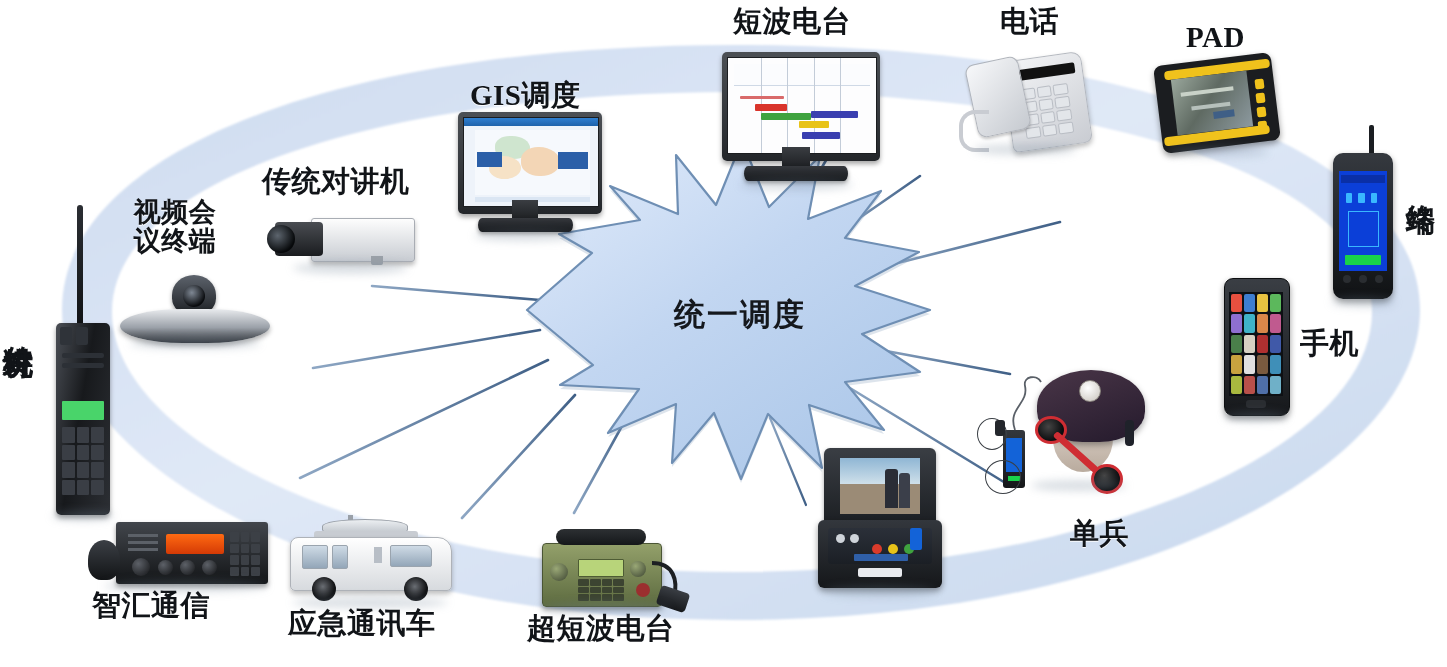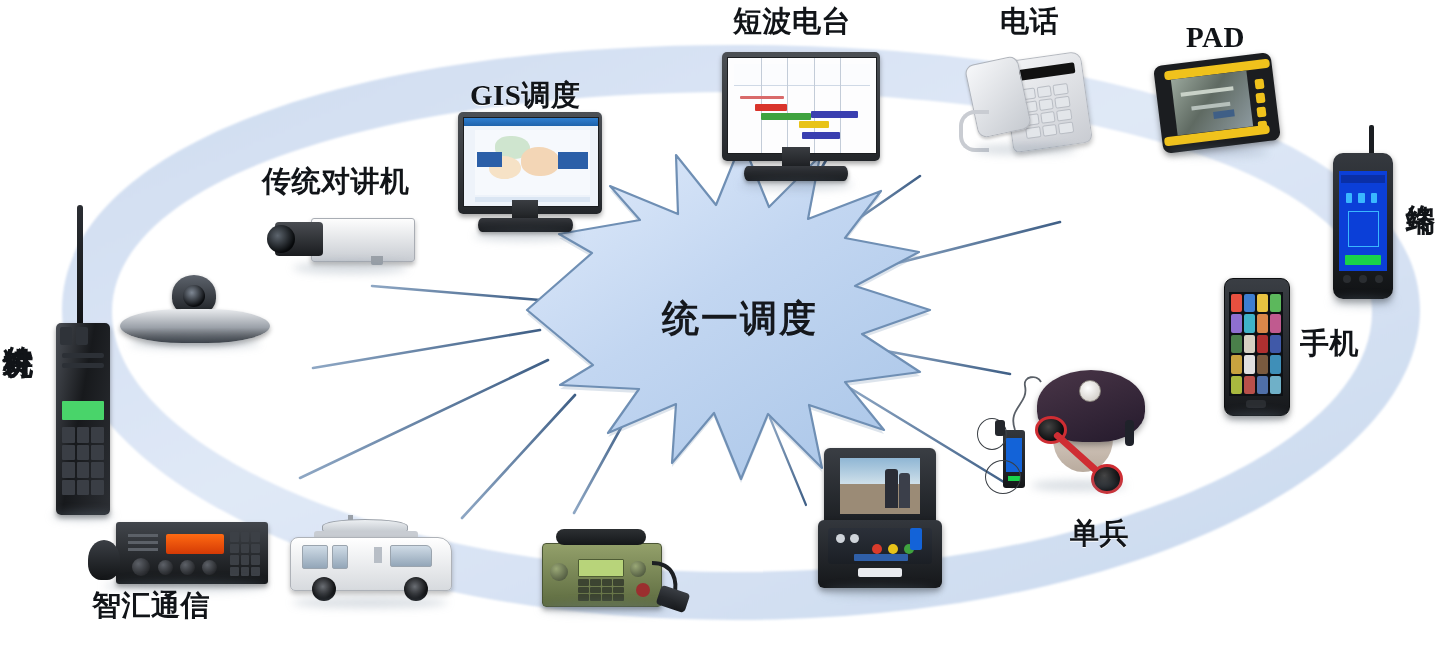--- a/index.html
+++ b/index.html
@@ -27,21 +27,21 @@
     text-orientation:upright;
     white-space:normal;
     line-height:1.0;
   }
   .lbl.two{white-space:normal;text-align:center;}
   .center-text{
     position:absolute;
     left:615px;top:295px;width:250px;
     text-align:center;
     color:#15181d;
-    font-size:37px;
+    font-size:31px;
     font-weight:700;
     line-height:1.28;
     font-family:"Liberation Serif","DejaVu Serif",serif;
     letter-spacing:2px;
     pointer-events:none;
   }
   
   .shadow{position:absolute;border-radius:50%;background:rgba(120,135,155,.28);filter:blur(4px);}
   
   .mon-frame{position:absolute;background:linear-gradient(#4c5055,#23262a);border-radius:5px;padding:5px 5px 9px 5px;box-shadow:0 3px 5px rgba(0,0,0,.35);}
@@ -228,20 +228,24 @@
     <div class="shadow" style="left:4px;top:306px;width:62px;height:10px;"></div>
   </div>
   <div class="lbl vert" style="left:3px;top:322px;font-size:30px;">传统对讲机</div>
 
   <div class="node" style="left:120px;top:275px;width:150px;height:80px;">
     <div class="vc-dome" style="left:52px;top:0;width:44px;height:40px;"></div>
     <div class="vc-eye" style="left:63px;top:10px;width:22px;height:22px;"></div>
     <div class="vc-plate" style="left:0;top:34px;width:150px;height:34px;"></div>
     <div class="shadow" style="left:10px;top:62px;width:130px;height:12px;"></div>
   </div>
+  <div class="lbl two" style="left:113px;top:198px;width:124px;font-size:27px;text-align:center;">
+    <span>视频会</span><br>
+    <span>议终端</span>
+  </div>
 
   <div class="node" style="left:263px;top:212px;width:155px;height:66px;">
     <div class="cam-body" style="left:48px;top:6px;width:102px;height:42px;"></div>
     <div class="cam-lens" style="left:12px;top:10px;width:48px;height:34px;border-radius:4px;"></div>
     <div class="cam-glass" style="left:4px;top:13px;width:28px;height:28px;"></div>
     <div style="position:absolute;left:108px;top:44px;width:12px;height:9px;background:#9ba1a8;border-radius:0 0 2px 2px;"></div>
     <div class="shadow" style="left:30px;top:50px;width:115px;height:12px;"></div>
   </div>
   <div class="lbl" style="left:262px;top:166px;font-size:29px;">传统对讲机</div>
 
@@ -438,34 +442,36 @@
     </div>
     <div style="position:absolute;left:20px;top:40px;width:18px;height:18px;background:radial-gradient(circle at 35% 32%,#9aa876,#3c4431);border-radius:50%;"></div>
     <div style="position:absolute;left:100px;top:38px;width:16px;height:16px;background:radial-gradient(circle at 35% 32%,#9aa876,#3c4431);border-radius:50%;"></div>
     <div style="position:absolute;left:106px;top:60px;width:14px;height:14px;background:#9b2f2f;border-radius:50%;"></div>
     <svg style="position:absolute;left:118px;top:34px;width:62px;height:58px;overflow:visible;">
       <path d="M4 6 C26 6 30 24 26 40" stroke="#1c1f23" stroke-width="4" fill="none"></path>
     </svg>
     <div style="position:absolute;left:128px;top:66px;width:30px;height:20px;background:linear-gradient(#3a3e44,#16181b);border-radius:4px;transform:rotate(18deg);"></div>
     <div class="shadow" style="left:10px;top:80px;width:130px;height:11px;"></div>
   </div>
+  <div class="lbl" style="left:527px;top:613px;font-size:29px;">超短波电台</div>
 
   <div class="node" style="left:278px;top:515px;width:185px;height:95px;">
     <div class="van-mast" style="left:70px;top:0;width:5px;height:22px;"></div>
     <div class="van-dish" style="left:44px;top:4px;width:84px;height:16px;"></div>
     <div style="position:absolute;left:36px;top:16px;width:104px;height:8px;background:#c8ccd2;border-radius:3px;"></div>
     <div class="van-body" style="left:12px;top:22px;width:160px;height:52px;"></div>
     <div class="van-win" style="left:24px;top:30px;width:24px;height:22px;"></div>
     <div class="van-win" style="left:54px;top:30px;width:14px;height:22px;"></div>
     <div class="van-win" style="left:112px;top:30px;width:40px;height:20px;border-radius:2px 6px 2px 2px;"></div>
     <div style="position:absolute;left:96px;top:32px;width:8px;height:16px;background:#b8bec6;"></div>
     <div class="van-wheel" style="left:34px;top:62px;width:24px;height:24px;"></div>
     <div class="van-wheel" style="left:126px;top:62px;width:24px;height:24px;"></div>
     <div class="shadow" style="left:14px;top:82px;width:156px;height:11px;"></div>
   </div>
+  <div class="lbl" style="left:288px;top:608px;font-size:29px;">应急通讯车</div>
 
   <div class="node" style="left:88px;top:516px;width:182px;height:82px;">
     <div class="hf-body" style="left:28px;top:6px;width:152px;height:62px;"></div>
     <div class="hf-lcd" style="left:78px;top:18px;width:58px;height:20px;"></div>
     <div style="position:absolute;left:40px;top:18px;width:30px;height:3px;background:#5c6168;"></div>
     <div style="position:absolute;left:40px;top:25px;width:30px;height:3px;background:#5c6168;"></div>
     <div style="position:absolute;left:40px;top:32px;width:30px;height:3px;background:#5c6168;"></div>
     <div class="hf-keys" style="left:142px;top:16px;width:30px;height:44px;">
       <i></i>
         <i></i>

